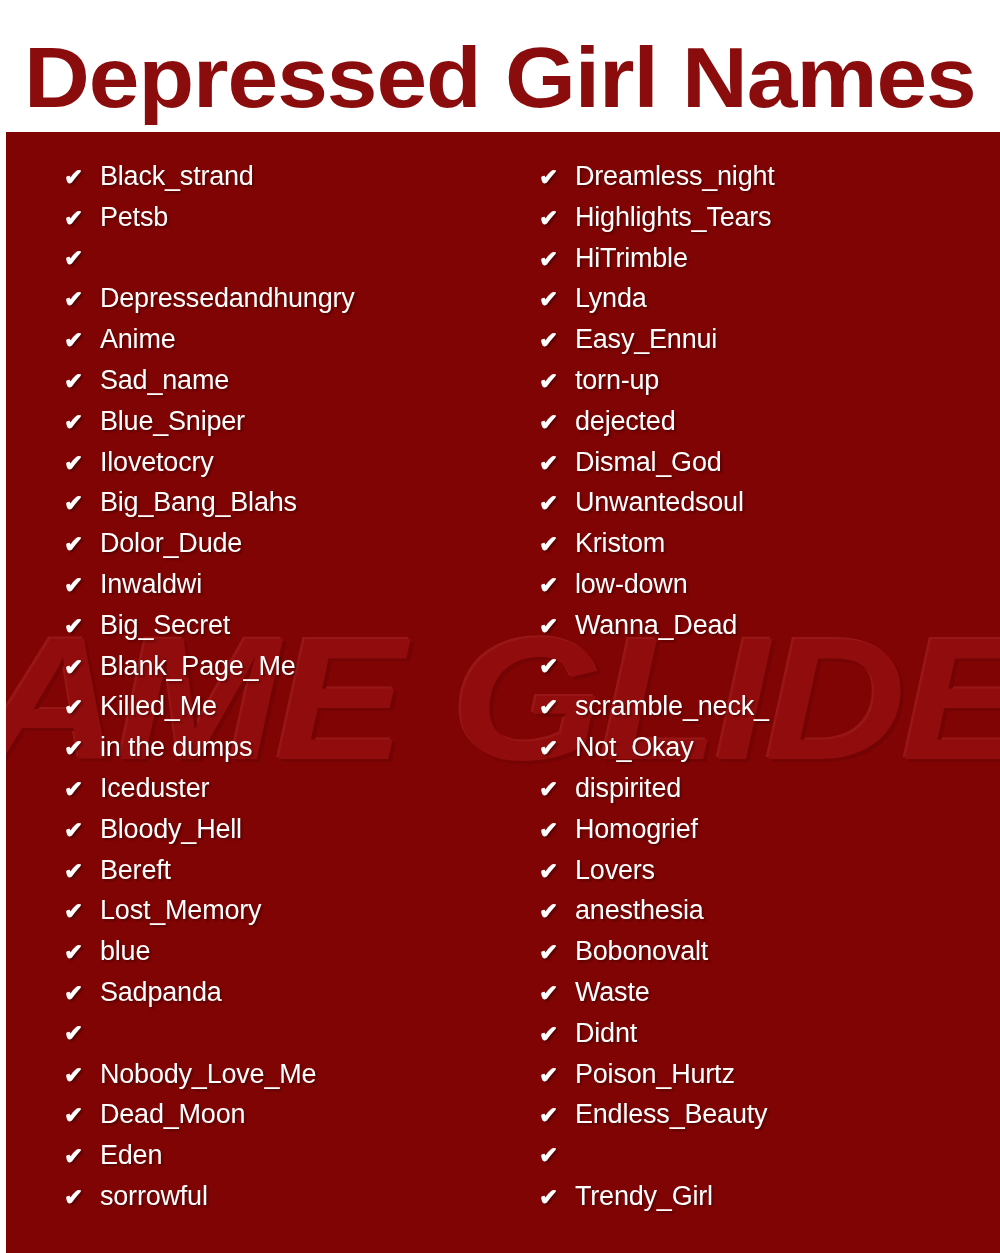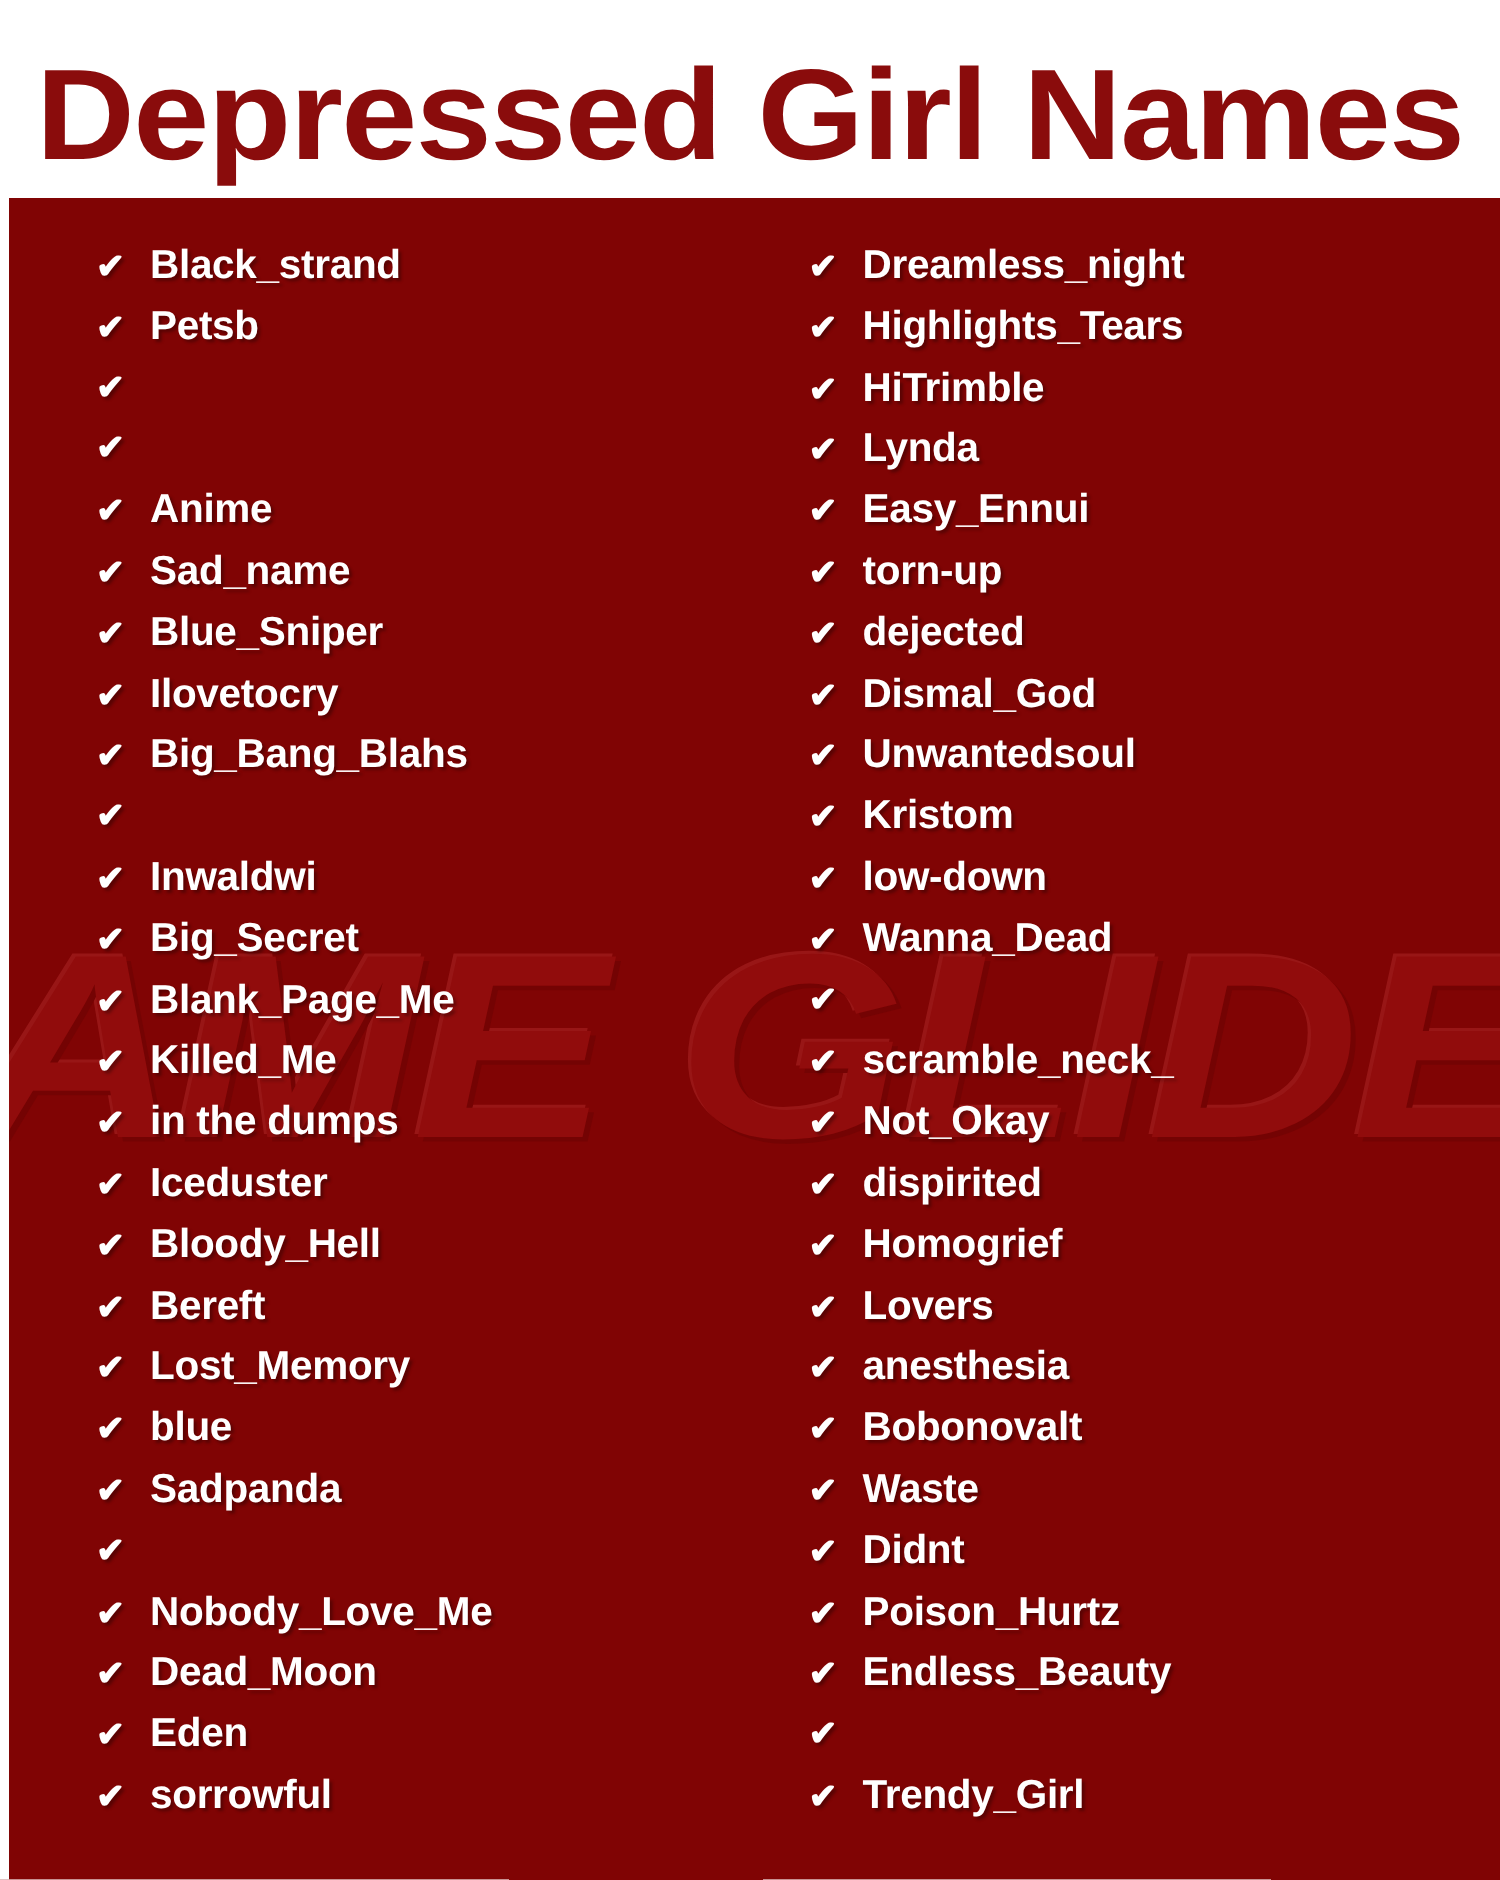--- a/index.html
+++ b/index.html
@@ -105,21 +105,21 @@
     flex: 0 0 auto;
     width: 36px;
     font-size: 23px;
     font-weight: bold;
     color: #ffffff;
     text-shadow: 2px 2px 2px rgba(0,0,0,0.30);
     line-height: 40.8px;
   }
   .item-label {
     font-family: "Liberation Sans", sans-serif;
-    font-weight: bold;
+    font-weight: normal;
     font-size: 27px;
     color: #ffffff;
     letter-spacing: -0.2px;
     text-shadow: 2px 2px 2px rgba(0,0,0,0.30);
     line-height: 40.8px;
   }
 </style>
 </head>
 <body>
 
@@ -141,20 +141,21 @@
         </div>
         <div class="list-item">
           <span class="check-icon">✔</span>
           <span class="item-label">Petsb</span>
         </div>
         <div class="list-item">
           <span class="check-icon">✔</span>
         </div>
         <div class="list-item">
           <span class="check-icon">✔</span>
+          <span class="item-label">Depressedandhungry</span>
         </div>
         <div class="list-item">
           <span class="check-icon">✔</span>
           <span class="item-label">Anime</span>
         </div>
         <div class="list-item">
           <span class="check-icon">✔</span>
           <span class="item-label">Sad_name</span>
         </div>
         <div class="list-item">
@@ -164,20 +165,21 @@
         <div class="list-item">
           <span class="check-icon">✔</span>
           <span class="item-label">Ilovetocry</span>
         </div>
         <div class="list-item">
           <span class="check-icon">✔</span>
           <span class="item-label">Big_Bang_Blahs</span>
         </div>
         <div class="list-item">
           <span class="check-icon">✔</span>
+          <span class="item-label">Dolor_Dude</span>
         </div>
         <div class="list-item">
           <span class="check-icon">✔</span>
           <span class="item-label">Inwaldwi</span>
         </div>
         <div class="list-item">
           <span class="check-icon">✔</span>
           <span class="item-label">Big_Secret</span>
         </div>
         <div class="list-item">

